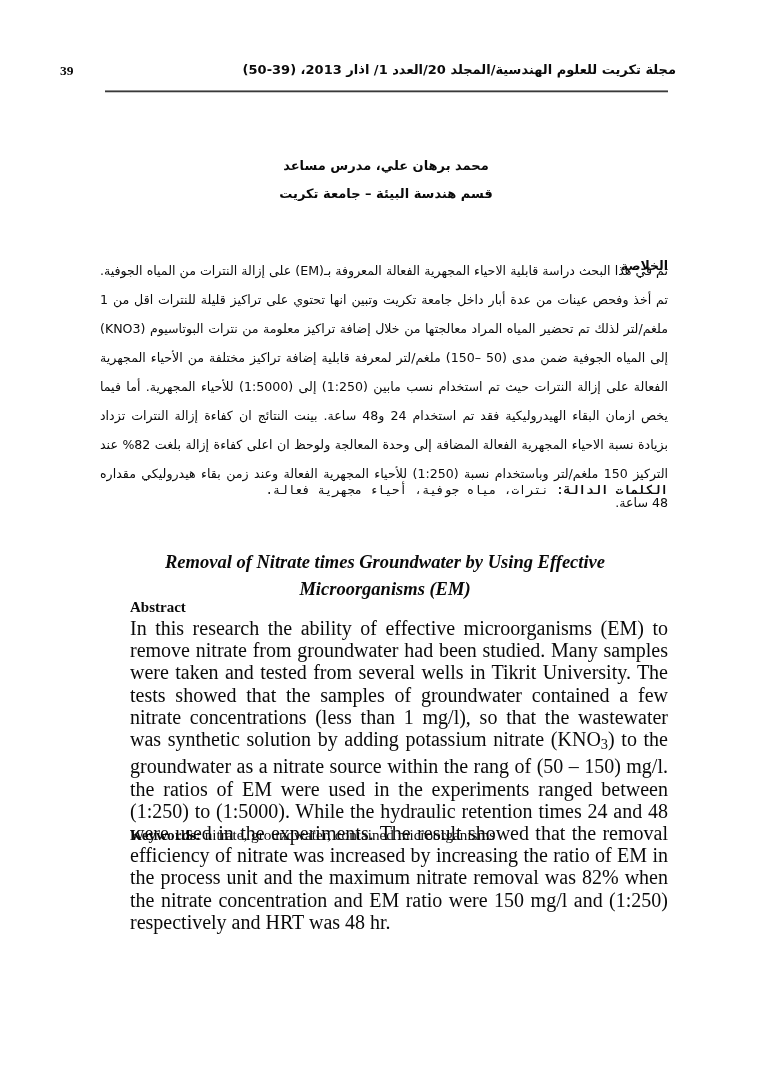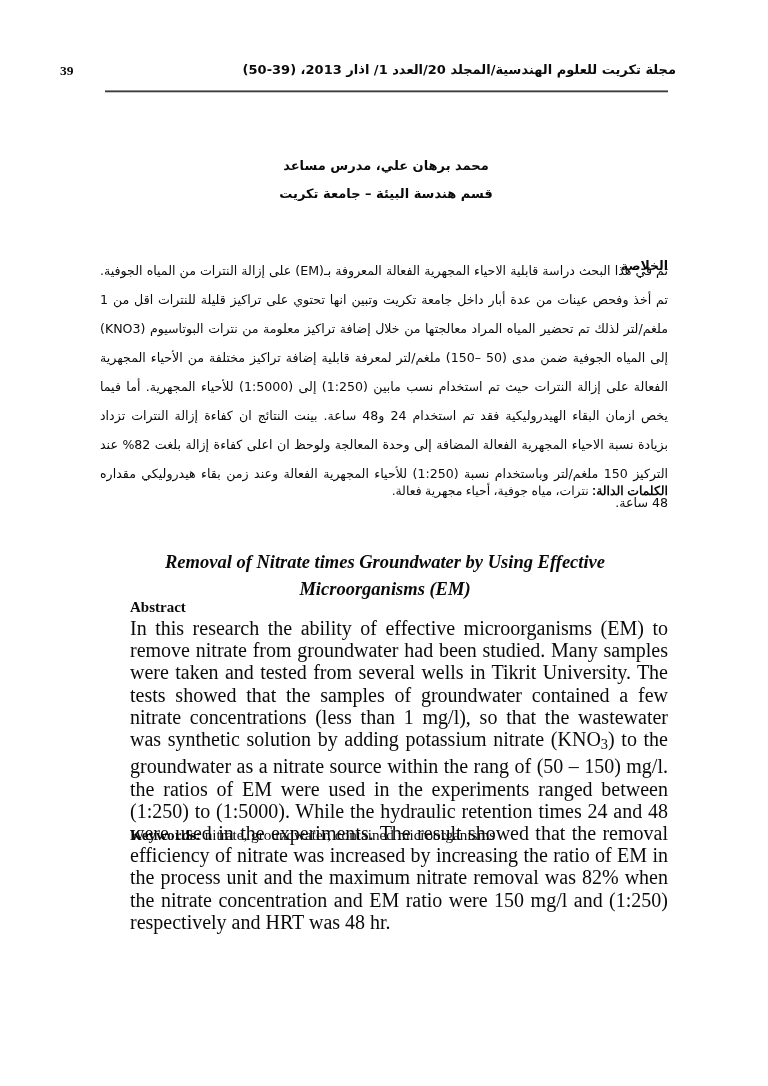--- a/index.html
+++ b/index.html
@@ -127,21 +127,21 @@
     font-size: 12.6px;
     line-height: 29px;
   }
   .ar-keywords {
     position: absolute;
     top: 482px;
     left: 100px;
     width: 568px;
     direction: rtl;
     unicode-bidi: isolate;
-    font-family: Liberation Sans, sans-serif;
+    font-family: Liberation Mono, monospace;
     font-size: 12.4px;
     line-height: 1.6;
   }
   .ar-keywords .kw-label { font-weight: bold; }
 
   
   .en-title {
     position: absolute;
     top: 534px;
     left: 140px;

